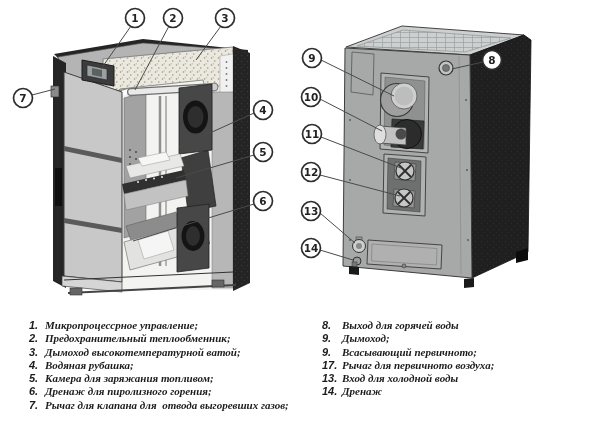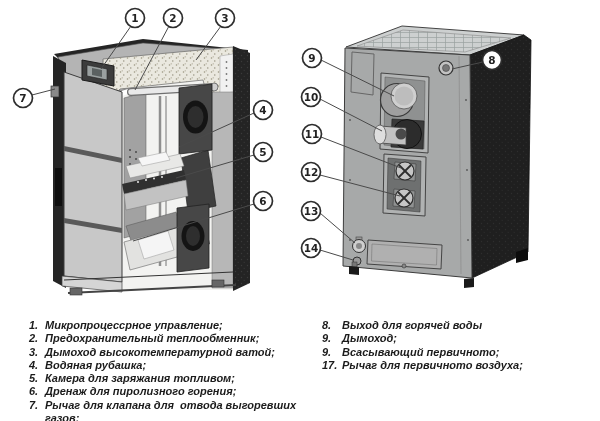--- a/index.html
+++ b/index.html
@@ -12,21 +12,21 @@
   .legend-col{
     position:absolute;list-style:none;margin:0;padding:0;
     font-family:"Liberation Sans",sans-serif;
     font-size:11px;font-weight:bold;font-style:italic;color:#1b1b1b;
   }
   .legend-left{left:29px;top:319px;width:292px;}
   .legend-right{left:322px;top:319px;width:274px;}
   .legend-item{display:flex;line-height:13.3px;white-space:pre-wrap;}
   .li-num{flex:0 0 16px;}
   .legend-right .li-num{flex:0 0 20px;}
-  .li-text{flex:1 1 auto;}
+  .li-text{flex:1 1 auto;font-family:Liberation Serif, serif;}
   .callout-num{
     font-family:"DejaVu Sans","Liberation Sans",sans-serif;
     font-size:10.5px;font-weight:bold;fill:#222;
   }
   .leader{stroke:#4a4a4a;stroke-width:1;fill:none;}
   .co{fill:#ffffff;stroke:#2e2e2e;stroke-width:1.7;}
 </style>
 </head>
 <body>
 
@@ -320,13 +320,15 @@
   <li class="legend-item"><span class="li-num">5.</span><span class="li-text">Камера для заряжания топливом;</span></li>
   <li class="legend-item"><span class="li-num">6.</span><span class="li-text">Дренаж для пиролизного горения;</span></li>
   <li class="legend-item"><span class="li-num">7.</span><span class="li-text">Рычаг для клапана для  отвода выгоревших газов;</span></li>
 </ol>
 
 <ol class="legend-col legend-right">
   <li class="legend-item"><span class="li-num">8.</span><span class="li-text">Выход для горячей воды</span></li>
   <li class="legend-item"><span class="li-num">9.</span><span class="li-text">Дымоход;</span></li>
   <li class="legend-item"><span class="li-num">9.</span><span class="li-text">Всасывающий первичното;</span></li>
   <li class="legend-item"><span class="li-num">17.</span><span class="li-text">Рычаг для первичното воздуха;</span></li>
+  <li class="legend-item"><span class="li-num">13.</span><span class="li-text">Вход для холодной воды</span></li>
+  <li class="legend-item"><span class="li-num">14.</span><span class="li-text">Дренаж</span></li>
 </ol>
 
 </body></html>

